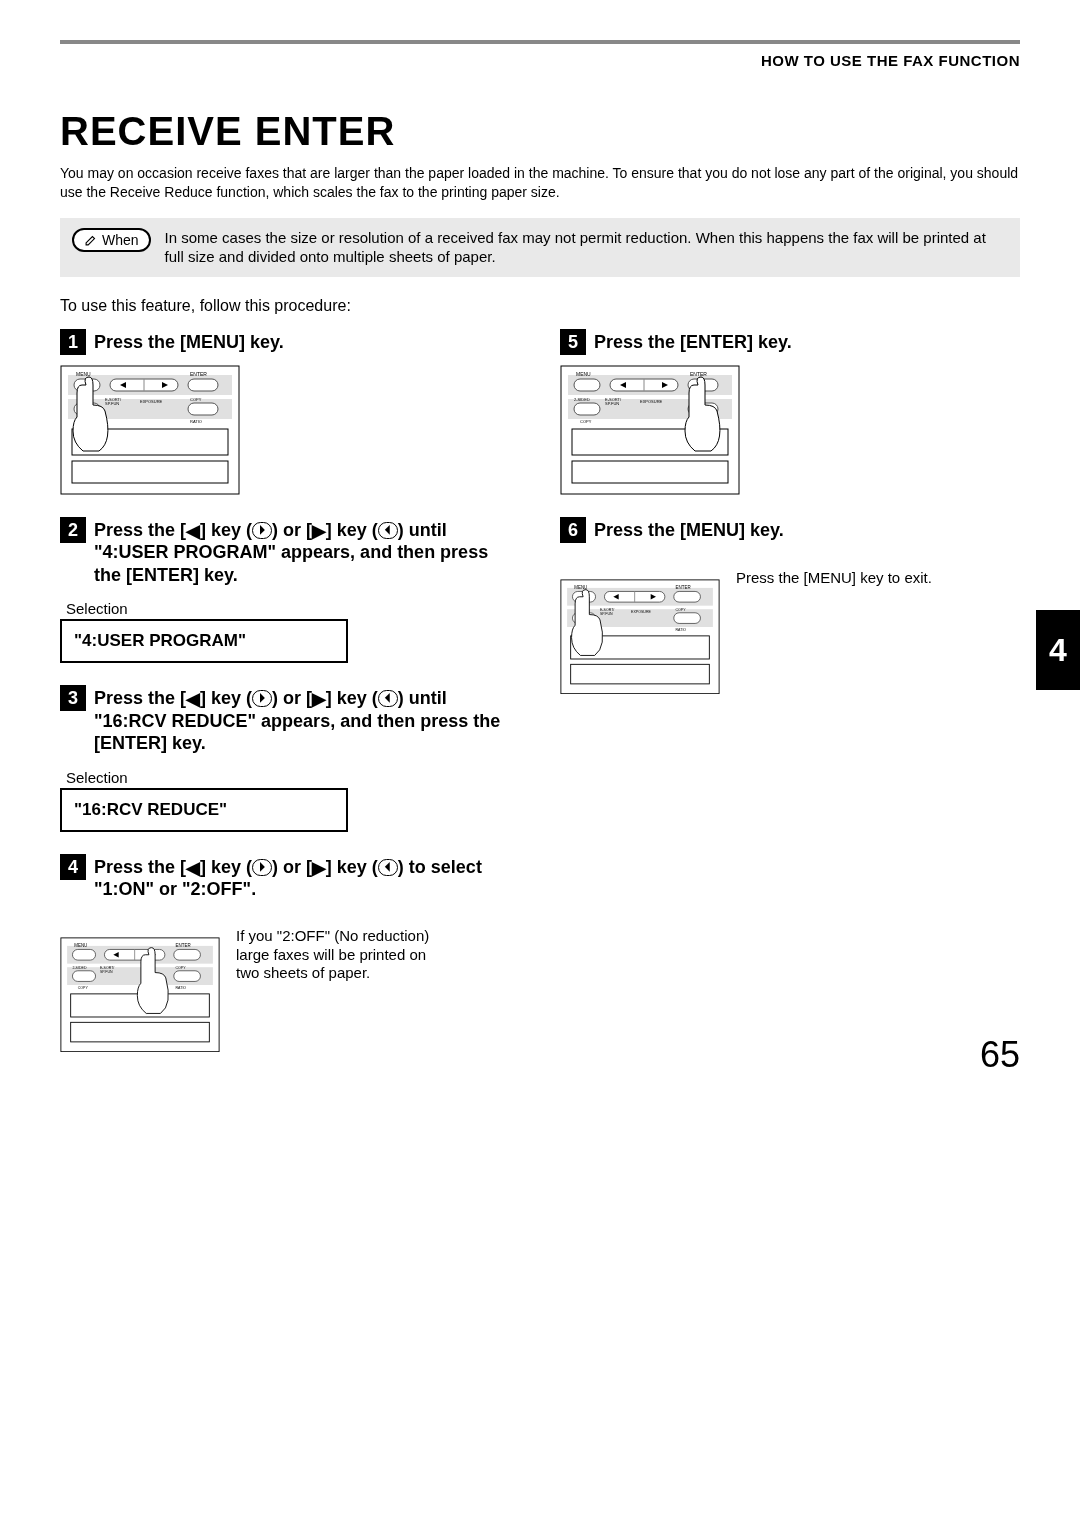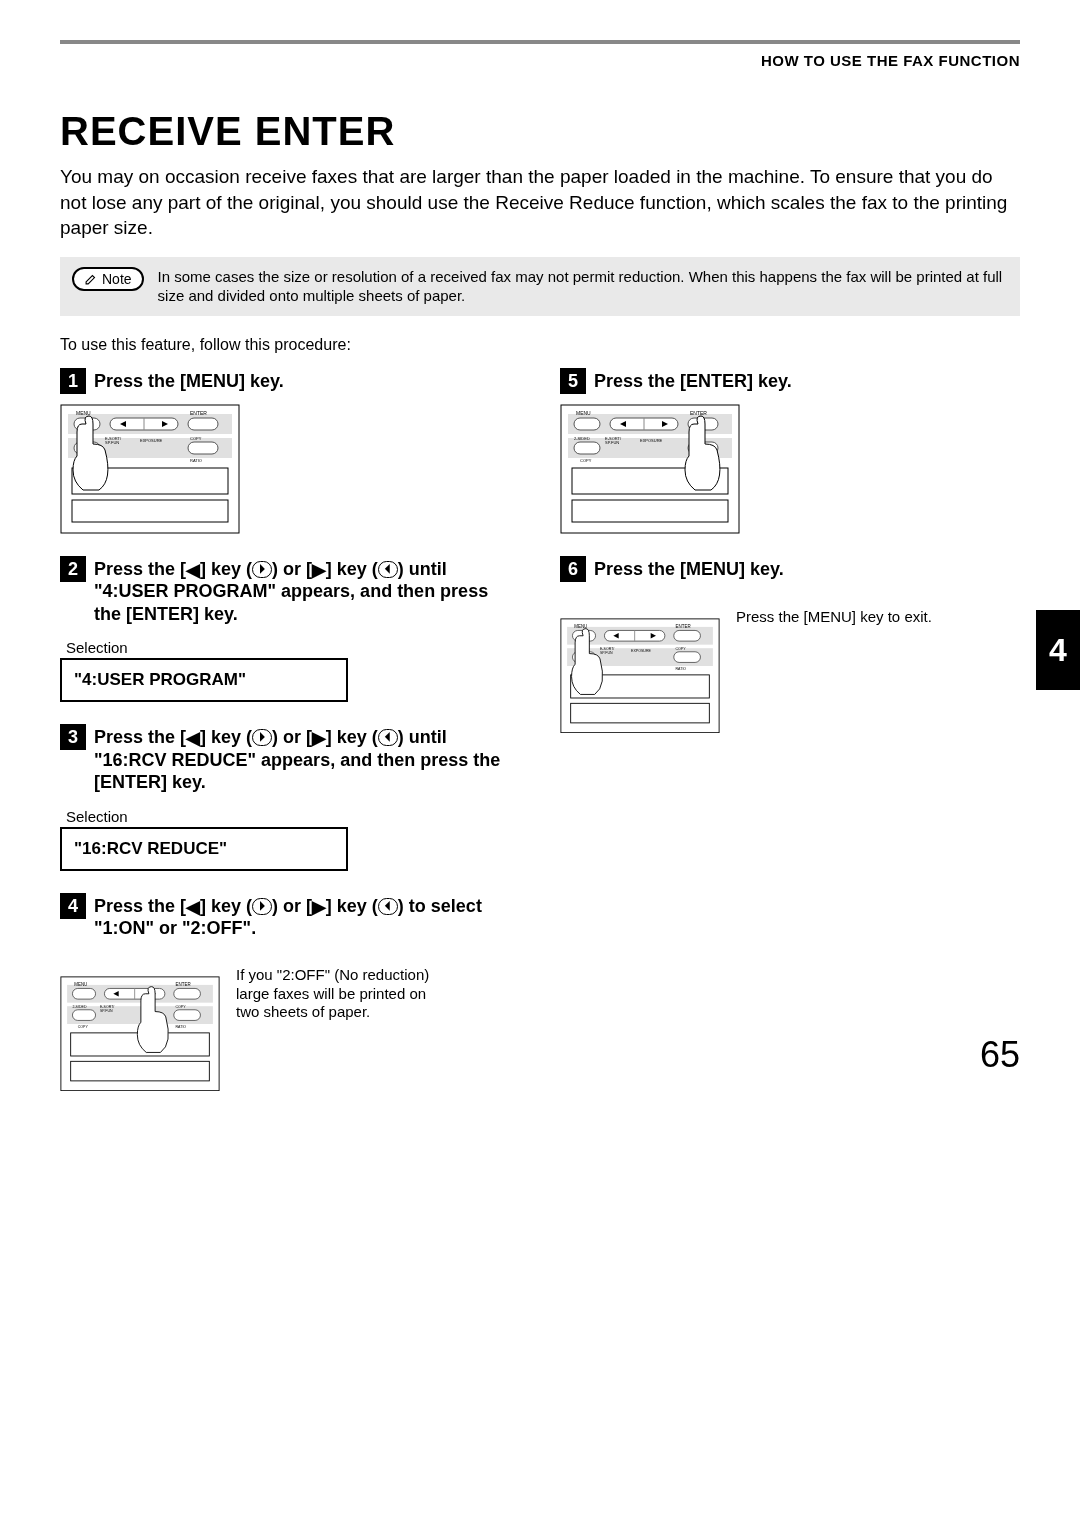--- a/index.html
+++ b/index.html
@@ -1,19 +1,19 @@
 <!DOCTYPE html>
 <html><head>
 <meta charset="utf-8">
 <style>
   html,body{margin:0;padding:0;background:#fff;font-family:Arial,Helvetica,sans-serif;color:#000}
   .page{width:1080px;height:1116px;margin:0 auto;position:relative;box-sizing:border-box;padding:40px 60px 60px 60px}
   .header-bar{border-top:4px solid #888;padding-top:8px;text-align:right;font-weight:bold;font-size:15px;letter-spacing:.5px}
   h1{font-size:40px;font-weight:bold;letter-spacing:1px;margin:40px 0 10px 0}
-  .intro{font-size:19px;line-height:1.35;margin:6px 0 16px 0}
+  .intro{font-size:14px;line-height:1.35;margin:6px 0 16px 0}
   .notebox{background:#e9e9e9;display:flex;align-items:flex-start;padding:10px 12px;gap:14px;margin:6px 0 20px 0}
   .note-pill{background:#fff;border:2px solid #000;border-radius:16px;padding:2px 10px;font-size:14px;display:flex;align-items:center;gap:4px;white-space:nowrap}
   .note-pill svg{width:14px;height:14px}
   .note-text{font-size:15px;line-height:1.3}
   .lead{font-size:16px;margin:8px 0 14px 0}
   .cols{display:flex;gap:40px}
   .col{flex:1;min-width:0}
   .step{margin:0 0 22px 0}
   .step-head{display:flex;align-items:flex-start;gap:8px;font-weight:bold;font-size:18px;line-height:1.25}
   .step-num{background:#000;color:#fff;width:26px;height:26px;display:flex;align-items:center;justify-content:center;font-size:18px;flex:0 0 26px}
@@ -38,21 +38,21 @@
 
   <h1>RECEIVE ENTER</h1>
 
   <p class="intro">You may on occasion receive faxes that are larger than the paper loaded in the machine. To ensure that you do not lose any part of the original, you should use the Receive Reduce function, which scales the fax to the printing paper size.</p>
 
   <div class="notebox">
     <span class="note-pill">
       <svg viewBox="0 0 20 20">
           <path d="M3 14l9-9 3 3-9 9H3v-3z" fill="none" stroke="#000" stroke-width="1.6"></path>
         </svg>
-      <span>Note</span>
+      <span>When</span>
     </span>
     <span class="note-text">In some cases the size or resolution of a received fax may not permit reduction. When this happens the fax will be printed at full size and divided onto multiple sheets of paper.</span>
   </div>
 
   <p class="lead">To use this feature, follow this procedure:</p>
 
   <div class="cols">
 
     <div class="col">
 

